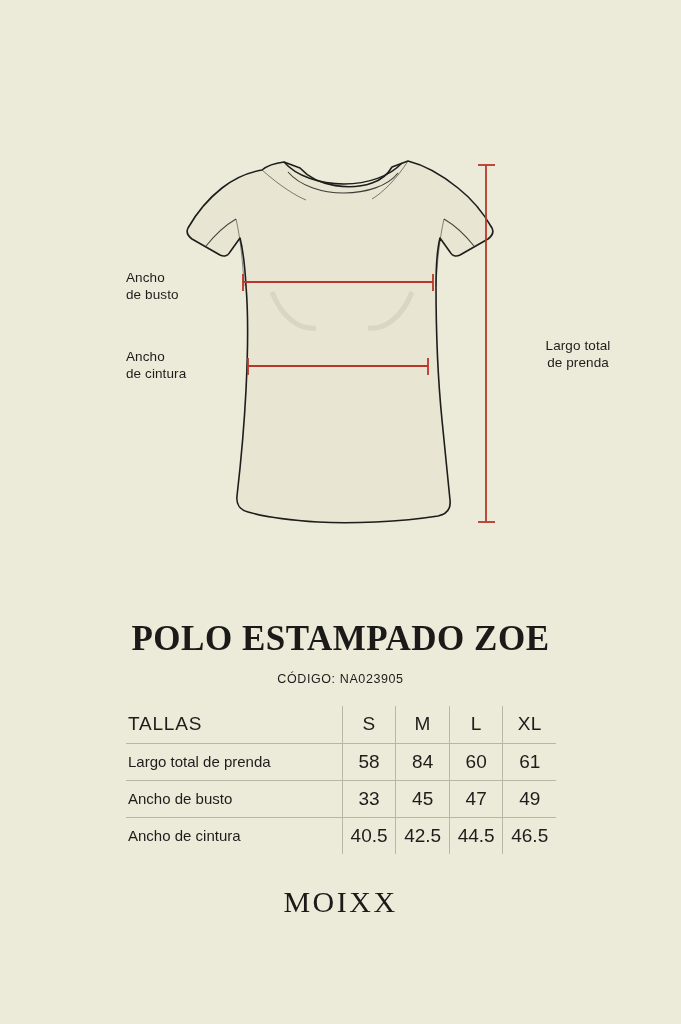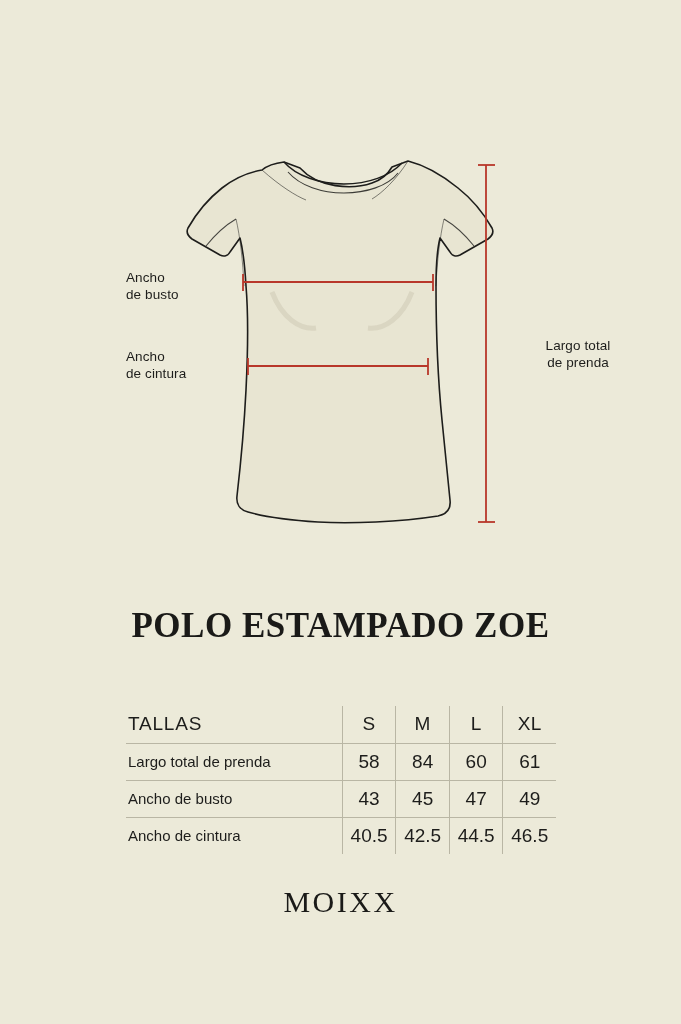--- a/index.html
+++ b/index.html
@@ -68,21 +68,21 @@
     top: 606px;
     width: 681px;
     text-align: center;
   }
   .product-title {
     font-family: "Liberation Serif", serif;
     font-size: 35px;
     font-weight: 700;
     letter-spacing: 0.5px;
     color: #1a1a18;
-    margin: 0;
+    margin: 13px;
   }
   .product-code {
     margin-top: 9px;
     font-size: 12.5px;
     letter-spacing: 0.6px;
     color: #1d1d1b;
   }
 
   
   .size-table {
@@ -232,20 +232,21 @@
     <div class="dim-label lbl-busto">Ancho
 de busto</div>
     <div class="dim-label lbl-cintura">Ancho
 de cintura</div>
     <div class="dim-label lbl-largo">Largo total
 de prenda</div>
   </div>
 
   <div class="title-block">
     <h1 class="product-title">POLO ESTAMPADO ZOE</h1>
+    <div class="product-code">CÓDIGO: NA023905</div>
   </div>
 
   <table class="size-table">
     <thead>
       <tr>
         <th class="row-label">TALLAS</th>
         <th class="size-col">S</th>
         <th class="size-col">M</th>
         <th class="size-col">L</th>
         <th class="size-col">XL</th>
@@ -254,21 +255,21 @@
     <tbody>
       <tr>
         <td class="row-label">Largo total de prenda</td>
         <td class="size-col">58</td>
         <td class="size-col">84</td>
         <td class="size-col">60</td>
         <td class="size-col">61</td>
       </tr>
       <tr>
         <td class="row-label">Ancho de busto</td>
-        <td class="size-col">43</td>
+        <td class="size-col">33</td>
         <td class="size-col">45</td>
         <td class="size-col">47</td>
         <td class="size-col">49</td>
       </tr>
       <tr>
         <td class="row-label">Ancho de cintura</td>
         <td class="size-col">40.5</td>
         <td class="size-col">42.5</td>
         <td class="size-col">44.5</td>
         <td class="size-col">46.5</td>

